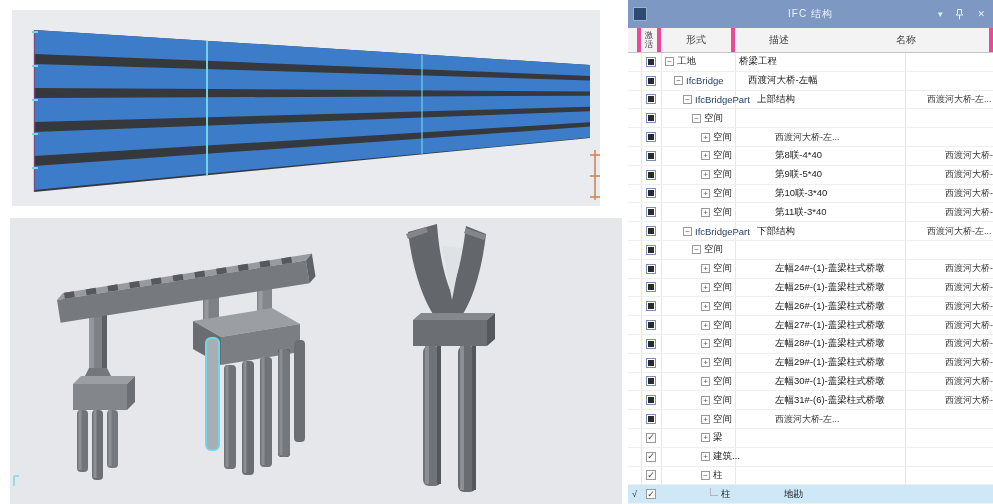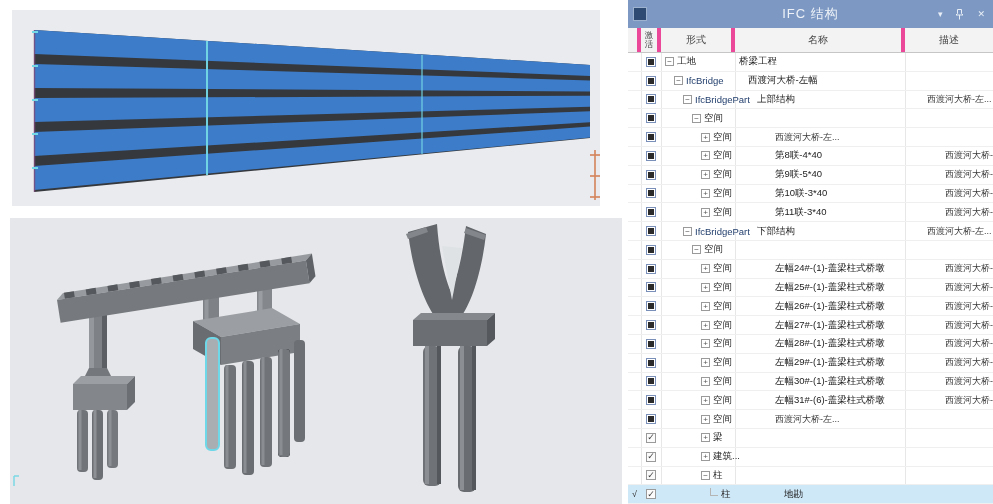--- a/index.html
+++ b/index.html
@@ -9,21 +9,21 @@
   
   .viewport{position:absolute;overflow:hidden;}
   #girder-viewport{left:12px;top:10px;width:588px;height:196px;background:#e9ebee;}
   #pier-viewport{left:10px;top:218px;width:612px;height:286px;background:#e5e7ea;}
   .viewport svg{display:block;}
 
   
   #ifc-panel{position:absolute;left:628px;top:0;width:365px;height:504px;background:#fdfdfd;
              display:flex;flex-direction:column;font-size:9.5px;color:#2b2b2b;}
   #panel-titlebar{height:28px;background:#7d99c3;position:relative;display:flex;align-items:center;flex:none;}
-  #panel-title{position:absolute;left:0;right:0;text-align:center;color:#eef2f8;font-size:13px;letter-spacing:1px;}
+  #panel-title{position:absolute;left:0;right:0;text-align:center;color:#eef2f8;font-size:10px;letter-spacing:1px;}
   .tb-icon-left{width:12px;height:12px;background:#2e4a73;border:1px solid #9db2cf;margin-left:5px;z-index:1;}
   #titlebar-controls{margin-left:auto;display:flex;align-items:center;gap:13px;padding-right:8px;z-index:1;color:#e8eef6;}
   #titlebar-controls .ctl{font-size:9px;line-height:10px;cursor:default;}
   #titlebar-controls svg{display:block;}
 
   #panel-header{height:24px;flex:none;background:#f3f3f3;border-bottom:1px solid #c6c6c6;
                 display:flex;align-items:center;color:#454545;font-size:10px;}
   .hc{display:flex;align-items:center;justify-content:center;height:100%;box-sizing:border-box;border-right:4px solid #ec4899;}
   .hc-sel{width:13px;}
   .hc-cb{width:20px;}
@@ -204,22 +204,22 @@
       <span class="ctl">✕</span>
     </span>
   </div>
 
   <div id="panel-header">
     <div class="hc hc-sel"></div>
     <div class="hc hc-cb">
         <span class="vheader">激活</span>
       </div>
     <div class="hc hc-type">形式</div>
+    <div class="hc hc-desc">描述</div>
     <div class="hc hc-name">名称</div>
-    <div class="hc hc-desc">描述</div>
   </div>
 
   <div id="rows">
     <div class="col-guide" style="left:13px"></div>
     <div class="col-guide" style="left:33px"></div>
     <div class="col-guide" style="left:107px"></div>
     <div class="col-guide" style="left:277px"></div>
 
   <div class="row">
     <span class="cell-sel"></span>

